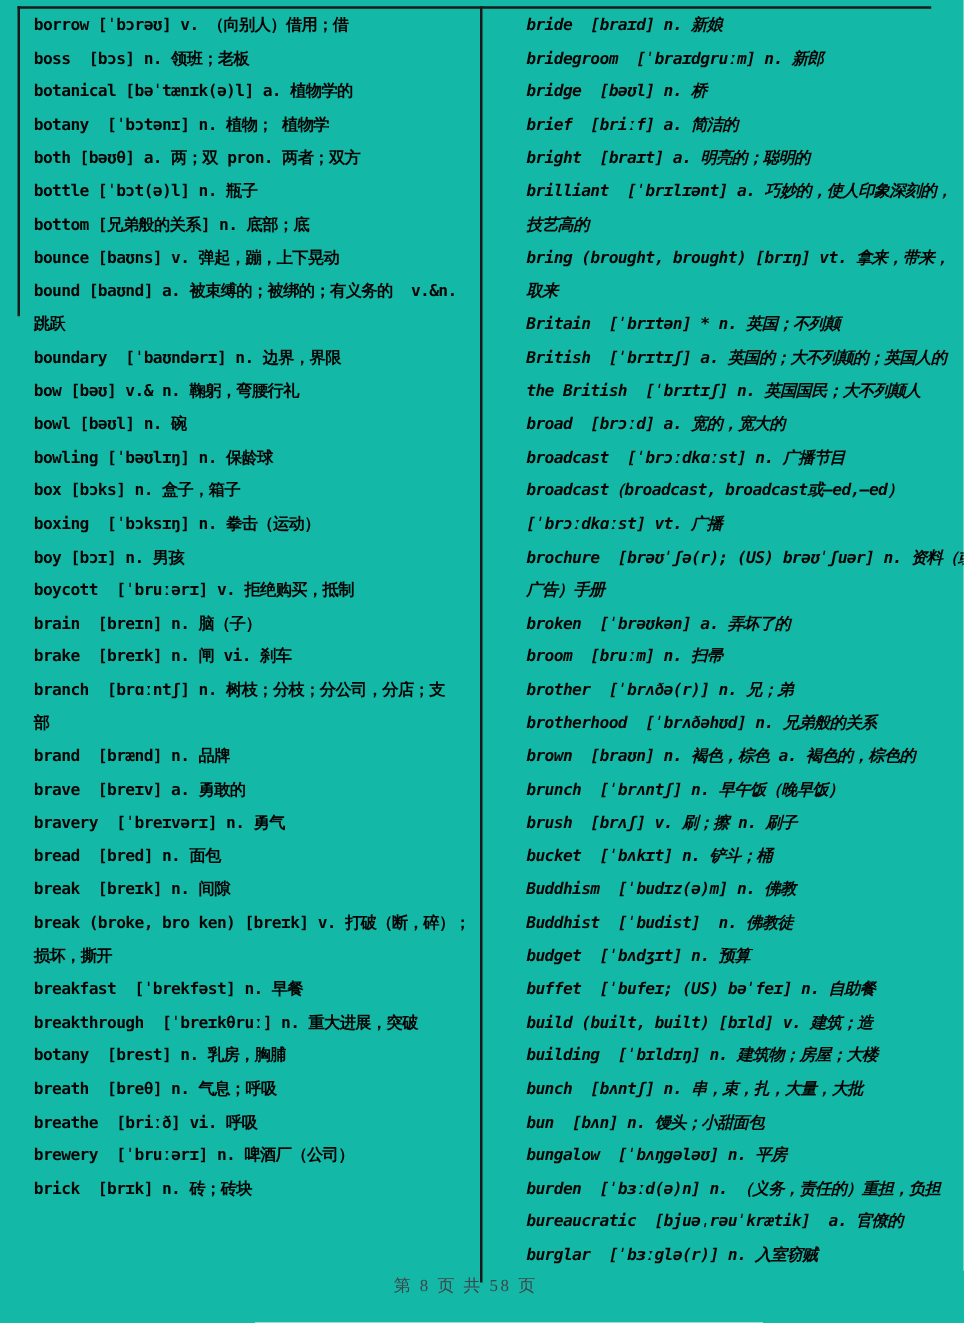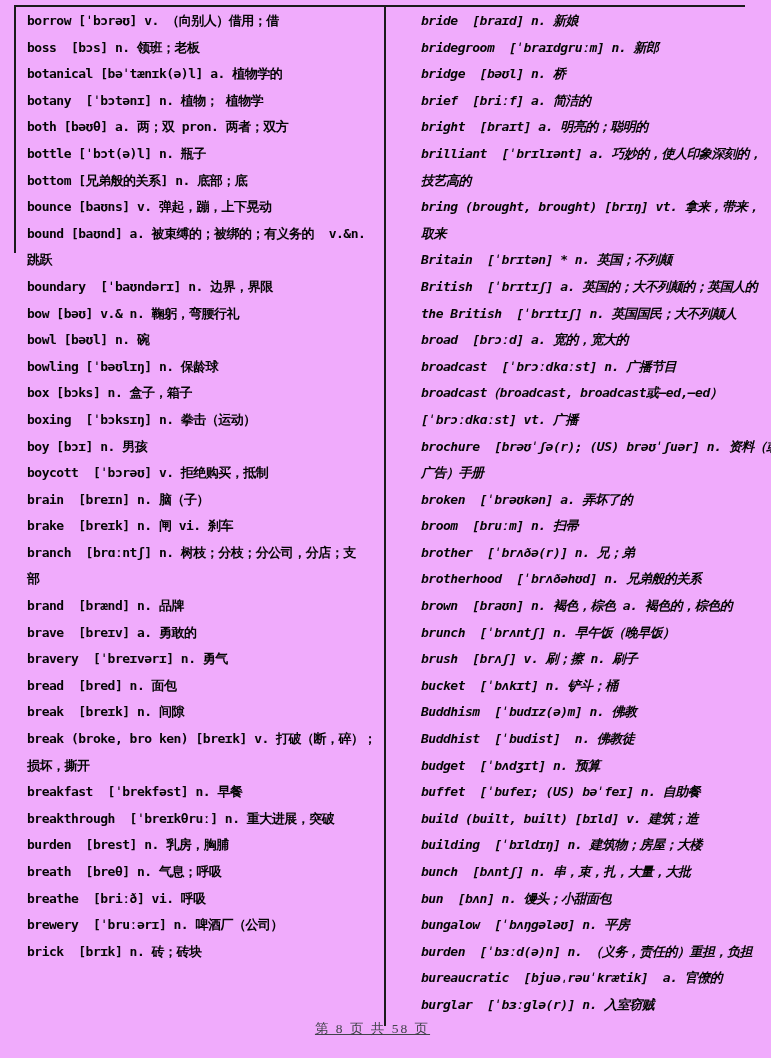--- a/index.html
+++ b/index.html
@@ -4,21 +4,21 @@
 <style>
   html, body {
     margin: 0;
     padding: 0;
     background: #ffffff;
   }
   .page {
     position: relative;
     width: 771px;
     height: 1058px;
-    background: #f0abfc;
+    background: #14b8a6;
     overflow: hidden;
     font-family: "DejaVu Sans Mono", monospace;
   }
   .rule {
     position: absolute;
     background: #1b1b1b;
   }
   .top-rule    { left: 14px;  top: 5px;  width: 731px; height: 2px; }
   .left-rule   { left: 14px;  top: 5px;  width: 2px;   height: 248px; }
   .divider     { left: 384px; top: 5px;  width: 2px;   height: 1021px; }
@@ -40,21 +40,20 @@
   .footer {
     position: absolute;
     left: 0;
     top: 1020px;
     width: 745px;
     text-align: center;
     font-family: "Liberation Serif", "DejaVu Serif", serif;
     font-size: 13.5px;
     color: #41434a;
     letter-spacing: 2px;
-    text-decoration: underline;
   }
 </style>
 </head>
 <body>
 
 <div class="page">
   <div class="rule top-rule"></div>
   <div class="rule left-rule"></div>
   <div class="rule divider"></div>
 
@@ -69,35 +68,35 @@
       <div class="entry">bounce [baʊns] v. 弹起，蹦，上下晃动</div>
       <div class="entry">bound [baʊnd] a. 被束缚的；被绑的；有义务的  v.&amp;n.
 跳跃</div>
       <div class="entry">boundary  [ˈbaʊndərɪ] n. 边界，界限</div>
       <div class="entry">bow [bəʊ] v.&amp; n. 鞠躬，弯腰行礼</div>
       <div class="entry">bowl [bəʊl] n. 碗</div>
       <div class="entry">bowling [ˈbəʊlɪŋ] n. 保龄球</div>
       <div class="entry">box [bɔks] n. 盒子，箱子</div>
       <div class="entry">boxing  [ˈbɔksɪŋ] n. 拳击（运动）</div>
       <div class="entry">boy [bɔɪ] n. 男孩</div>
-      <div class="entry">boycott  [ˈbɔrəʊ] v. 拒绝购买，抵制</div>
+      <div class="entry">boycott  [ˈbruːərɪ] v. 拒绝购买，抵制</div>
       <div class="entry">brain  [breɪn] n. 脑（子）</div>
       <div class="entry">brake  [breɪk] n. 闸 vi. 刹车</div>
       <div class="entry">branch  [brɑːntʃ] n. 树枝；分枝；分公司，分店；支
 部</div>
       <div class="entry">brand  [brænd] n. 品牌</div>
       <div class="entry">brave  [breɪv] a. 勇敢的</div>
       <div class="entry">bravery  [ˈbreɪvərɪ] n. 勇气</div>
       <div class="entry">bread  [bred] n. 面包</div>
       <div class="entry">break  [breɪk] n. 间隙</div>
       <div class="entry">break (broke, bro ken) [breɪk] v. 打破（断，碎）；
 损坏，撕开</div>
       <div class="entry">breakfast  [ˈbrekfəst] n. 早餐</div>
       <div class="entry">breakthrough  [ˈbreɪkθruː] n. 重大进展，突破</div>
-      <div class="entry">burden  [brest] n. 乳房，胸脯</div>
+      <div class="entry">botany  [brest] n. 乳房，胸脯</div>
       <div class="entry">breath  [breθ] n. 气息；呼吸</div>
       <div class="entry">breathe  [briːð] vi. 呼吸</div>
       <div class="entry">brewery  [ˈbruːərɪ] n. 啤酒厂（公司）</div>
       <div class="entry">brick  [brɪk] n. 砖；砖块</div>
     </div>
 
   <div class="col col-right">
       <div class="entry">bride  [braɪd] n. 新娘</div>
       <div class="entry">bridegroom  [ˈbraɪdgruːm] n. 新郎</div>
       <div class="entry">bridge  [bəʊl] n. 桥</div>

